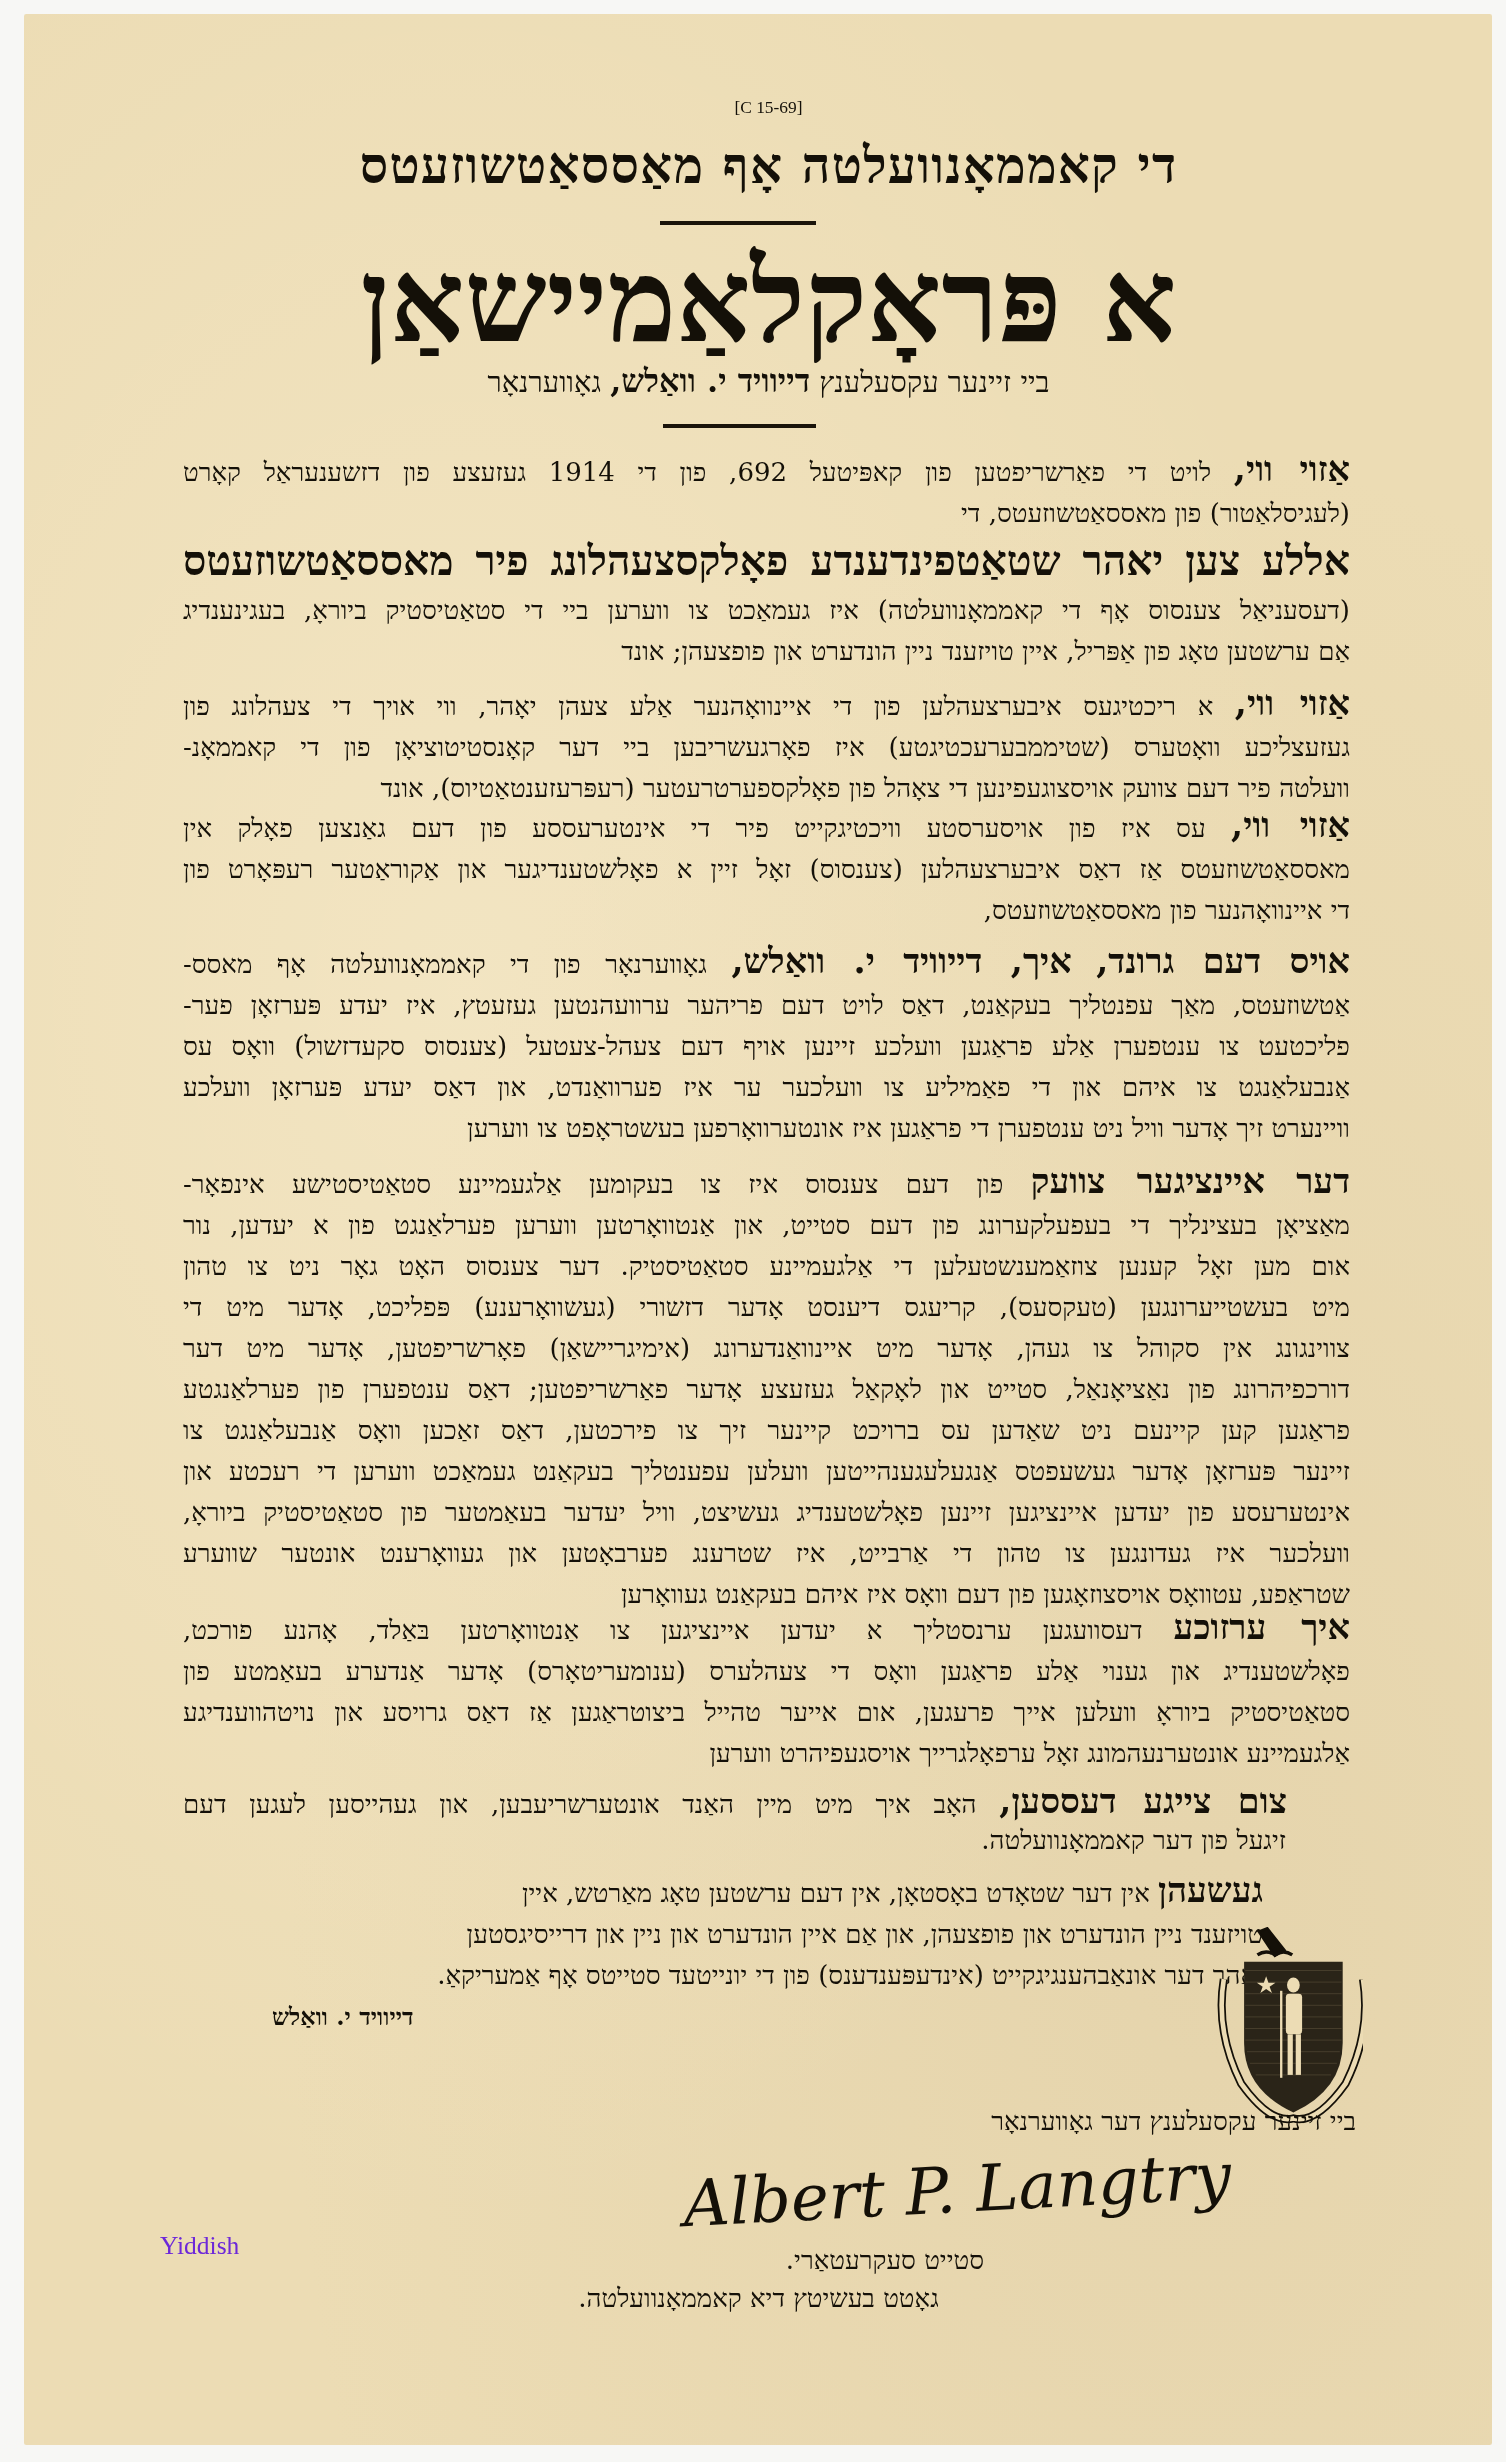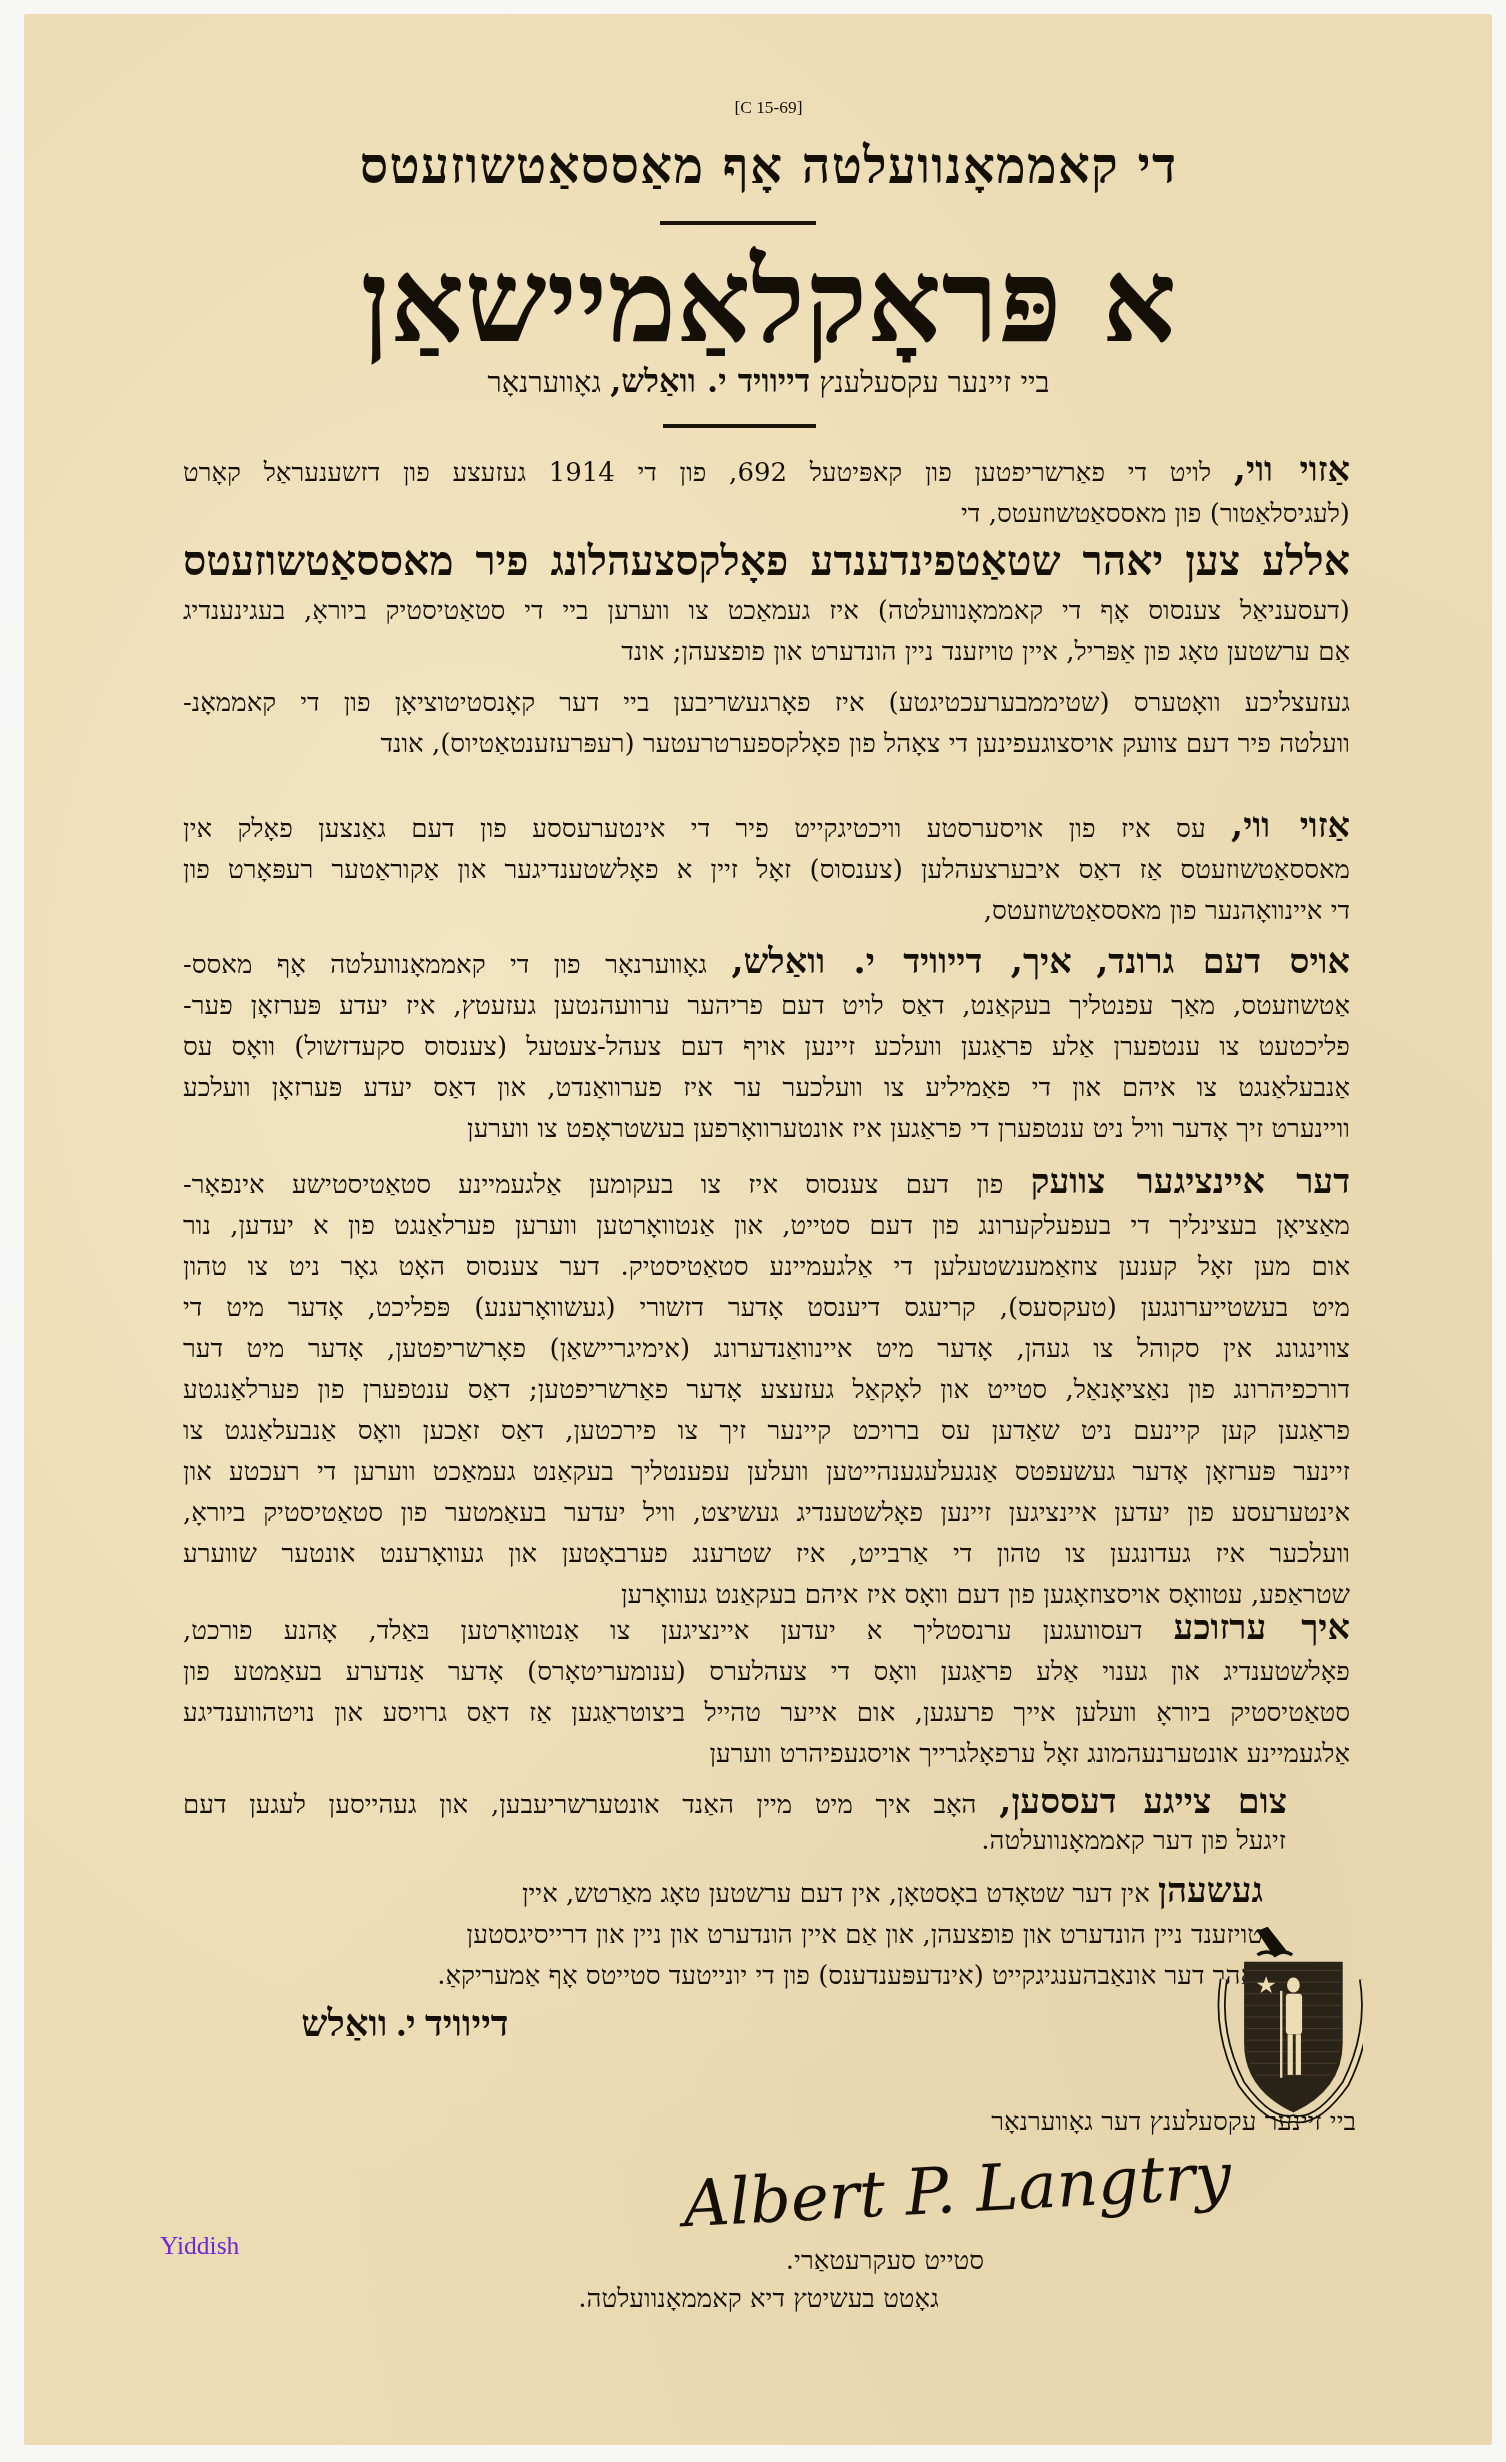--- a/index.html
+++ b/index.html
@@ -59,20 +59,21 @@
   <div class="line last">(לעגיסלאַטור) פון מאססאַטשוזעטס, די</div>
 </div>
 
 <div class="abs body rtl" style="top:532px">
   <div class="line whereas-big">אללע צען יאהר שטאַטפינדענדע פאָלקסצעהלונג פיר מאססאַטשוזעטס</div>
   <div class="line">(דעסעניאַל צענסוס אָף די קאממאָנוועלטה) איז געמאַכט צו ווערען ביי די סטאַטיסטיק ביוראָ, בעגינענדיג</div>
   <div class="line last">אַם ערשטען טאָג פון אַפּריל, איין טויזענד ניין הונדערט און פופצעהן; אונד</div>
 </div>
 
 <div class="abs body rtl" style="top:682px">
+  <div class="line"><span class="big">אַזוי ווי,</span> <span>א ריכטיגעס איבערצעהלען פון די איינוואָהנער אַלע צעהן יאָהר, ווי אויך די צעהלונג פון</span></div>
   <div class="line">געזעצליכע וואָטערס (שטיממבערעכטיגטע) איז פאָרגעשריבען ביי דער קאָנסטיטוציאָן פון די קאממאָנ-</div>
   <div class="line last">וועלטה פיר דעם צוועק אויסצוגעפינען די צאָהל פון פאָלקספערטרעטער (רעפּרעזענטאַטיוס), אונד</div>
 </div>
 
 <div class="abs body rtl" style="top:804px">
   <div class="line"><span class="big">אַזוי ווי,</span> <span>עס איז פון אויסערסטע וויכטיגקייט פיר די אינטערעססע פון דעם גאַנצען פאָלק אין</span></div>
   <div class="line">מאססאַטשוזעטס אַז דאַס איבערצעהלען (צענסוס) זאָל זיין א פאָלשטענדיגער און אַקוראַטער רעפּאָרט פון</div>
   <div class="line last">די איינוואָהנער פון מאססאַטשוזעטס,</div>
 </div>
 
@@ -109,21 +110,21 @@
   <div class="line"><span class="big">צום צייגע דעססען,</span> <span>האָב איך מיט מיין האַנד אונטערשריעבען, און געהייסען לעגען דעם</span></div>
 </div>
 <div class="abs rtl" style="top:1820px; left:163px; width:1123px; font-size:26px; line-height:41px;">זיגעל פון דער קאממאָנוועלטה.</div>
 
 <div class="abs rtl" style="top:1869px; left:163px; width:1100px;">
   <div class="line" style="text-align-last:right"><span class="big">געשעהן</span> <span>אין דער שטאָדט באָסטאָן, אין דעם ערשטען טאָג מאַרטש, איין</span></div>
   <div class="line" style="text-align-last:right">טויזענד ניין הונדערט און פופצעהן, און אַם איין הונדערט און ניין און דרייסיגסטען</div>
   <div class="line" style="text-align-last:right">יאָהר דער אונאַבהענגיגקייט (אינדעפּענדענס) פון די יונייטעד סטייטס אָף אַמעריקאַ.</div>
 </div>
 
-<div class="abs rtl" style="top:2002px; left:272px; width:266px; font-size:37px; font-weight:bold; text-align:center;font-family:Liberation Serif, serif;">דייוויד י. וואַלש</div>
+<div class="abs rtl" style="top:2002px; left:272px; width:266px; font-size:24px; font-weight:bold; text-align:left;">דייוויד י. וואַלש</div>
 
 <div class="abs seal">
   <svg width="174" height="203" viewBox="0 0 300 350">
     <g fill="none" stroke="#141008" stroke-width="4">
       <path d="M120 8 L135 2 L165 40 L148 50 Z" fill="#141008"></path>
       <path d="M118 48 q15 -10 30 0 q15 -10 30 0" stroke-width="6"></path>
     </g>
     <path d="M95 60 L265 60 L265 200 Q265 280 180 320 Q95 280 95 200 Z" fill="#2a2418"></path>
     <g stroke="#8a7c5c" stroke-width="1" opacity="0.5">
       <line x1="97" y1="75" x2="263" y2="75"></line>

